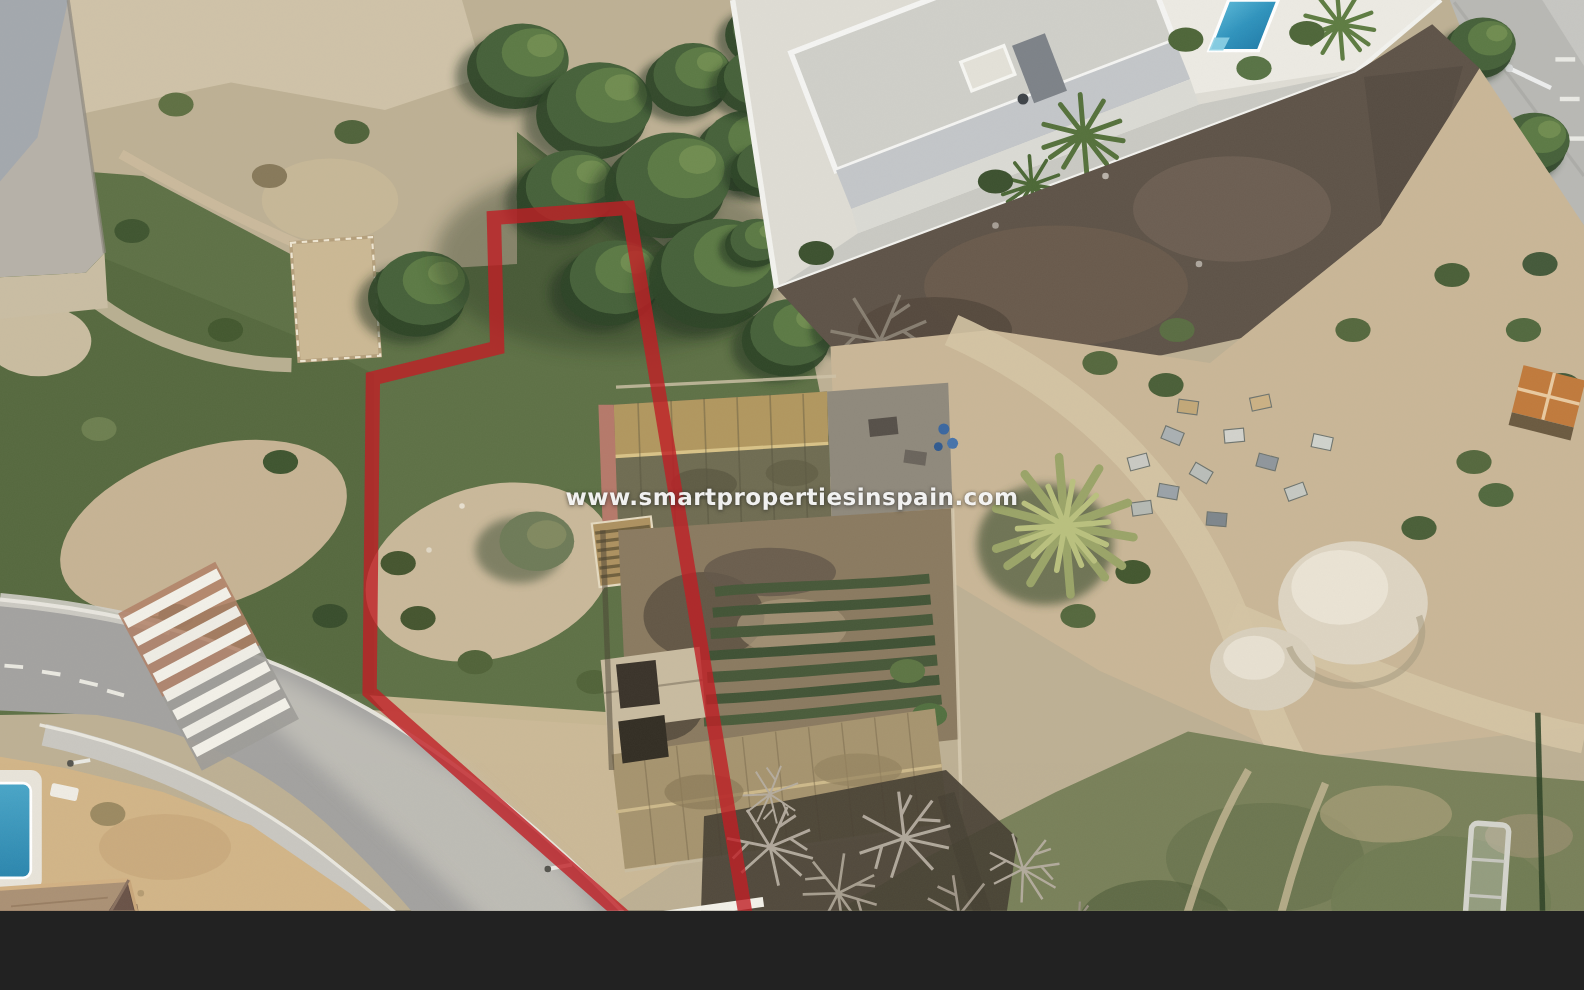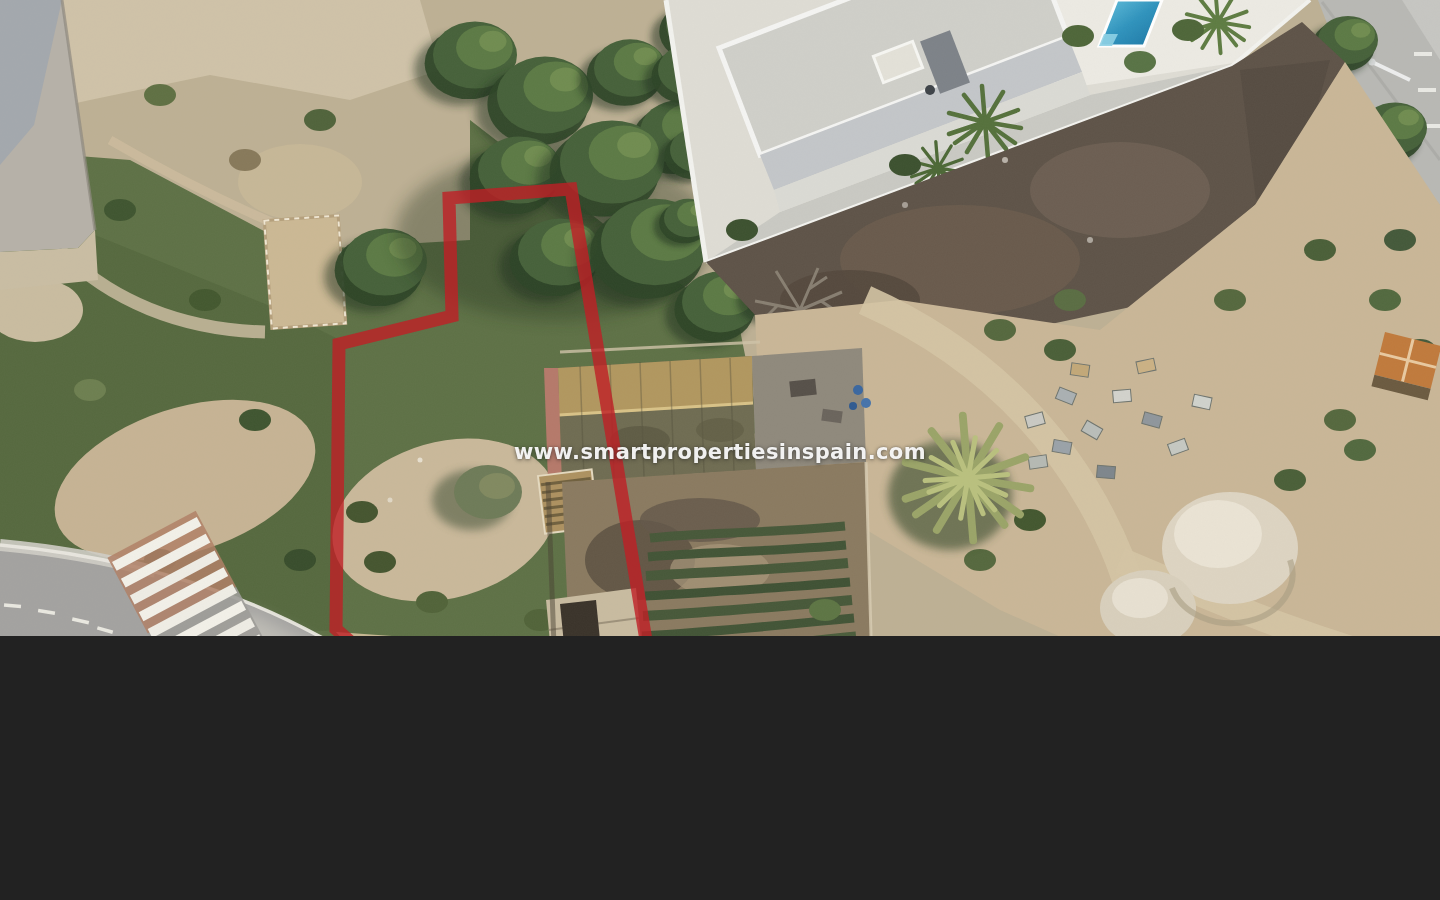--- a/index.html
+++ b/index.html
@@ -1,16 +1,16 @@
 <!DOCTYPE html>
 <html><head>
 <meta charset="utf-8">
 <style>
   html,body{margin:0;padding:0;background:#222;}
-  .stage{position:relative;width:1440px;height:636px;overflow:hidden;
+  .stage{position:relative;width:1440px;height:828px;overflow:hidden;
          font-family:"DejaVu Sans","Liberation Sans",sans-serif;}
   .stage svg{position:absolute;inset:0;display:block;}
   .watermark{
     position:absolute;left:50%;top:452px;transform:translate(-50%,-50%);
     font-weight:800;font-size:21px;letter-spacing:.4px;white-space:nowrap;
     color:rgba(255,255,255,.92);
     text-shadow:0 1px 4px rgba(30,30,30,.55), 0 0 2px rgba(60,60,60,.4);
     user-select:none;pointer-events:none;
   }
 </style>

